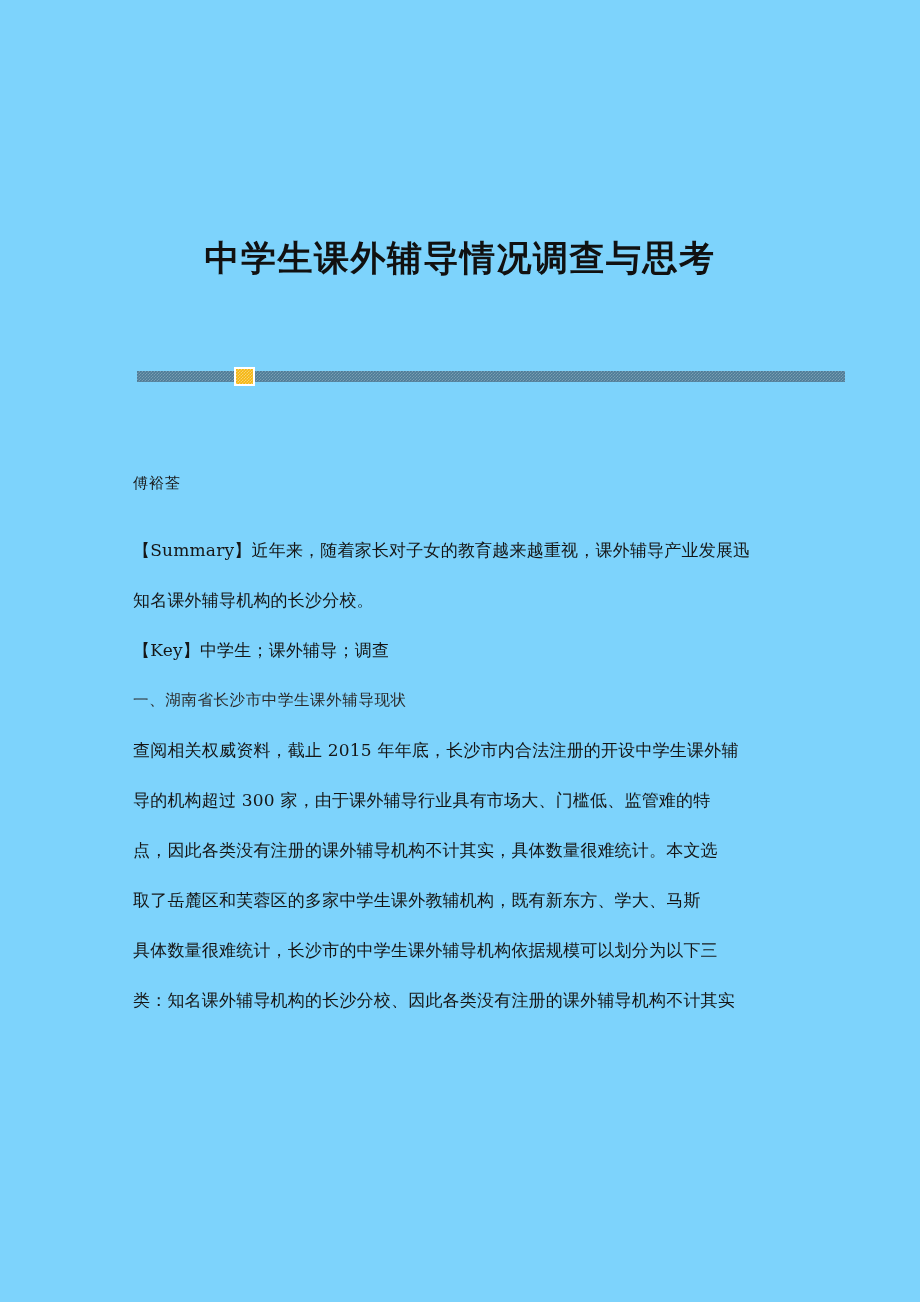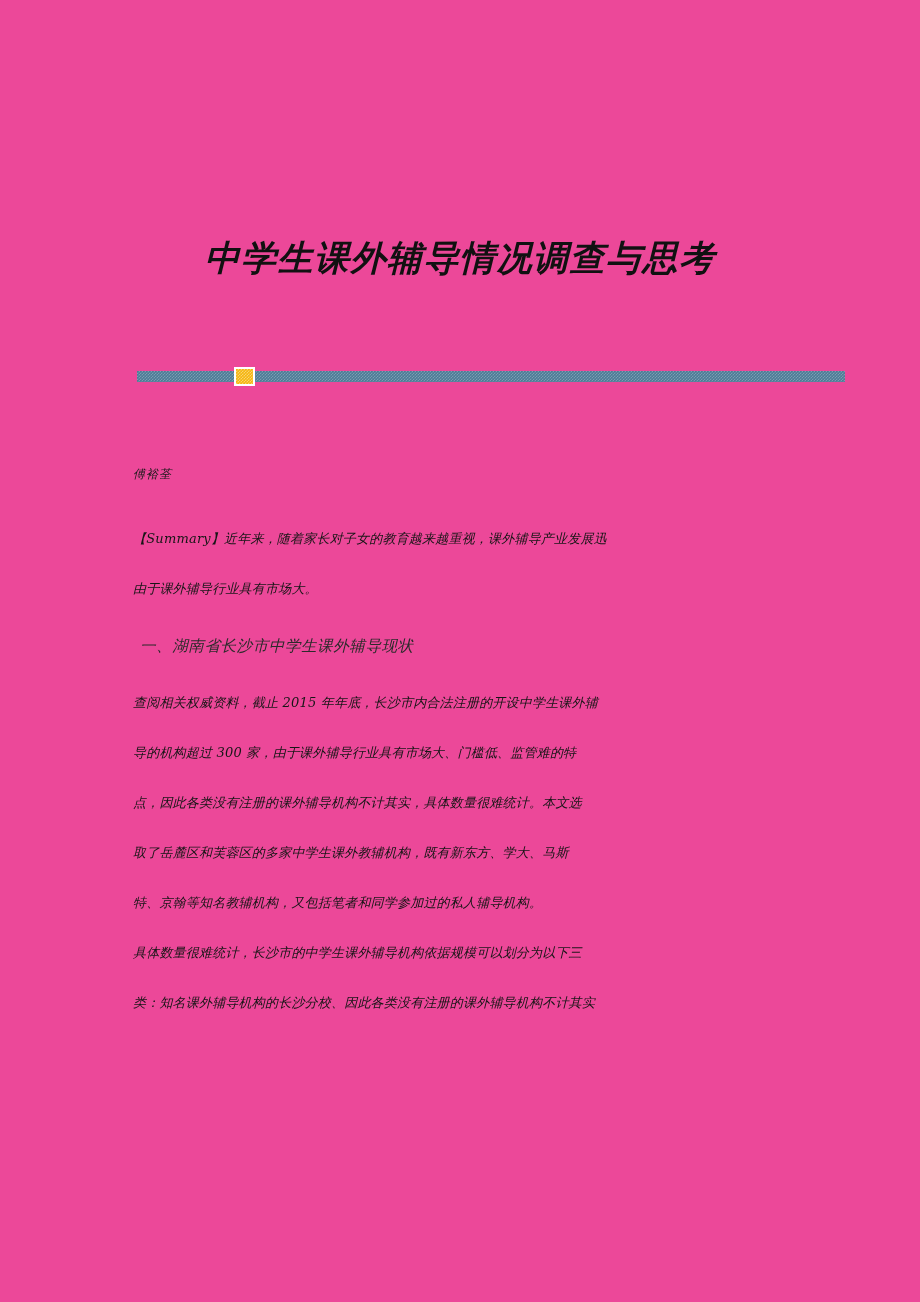--- a/index.html
+++ b/index.html
@@ -12,22 +12,21 @@
     height: 1302px;
     position: relative;
     overflow: hidden;
     font-family: "DejaVu Serif", "Liberation Serif", serif;
     color: #000000;
   }
 
   .page {
     position: absolute;
     inset: 0;
-    background: #ec4899;
-    font-style: italic;
+    background: #7dd3fc;
   }
 
   
   .doc-title {
     position: absolute;
     left: 0;
     right: 0;
     top: 214px;
     text-align: center;
     font-family: "DejaVu Serif", "Liberation Serif", serif;
@@ -76,73 +75,73 @@
 
   
   .body-block {
     position: absolute;
     left: 133px;
     top: 468px;
     width: 712px;
   }
 
   .author {
-    font-size: 12px;
+    font-size: 15px;
     line-height: 1;
     color: #1a1a1a;
-    margin: 0 0 34px 0;
+    margin: 8px 0 34px 0;
     letter-spacing: 1px;
   }
 
   p.para {
     margin: 0 0 0 0;
-    font-size: 13px;
+    font-size: 17px;
     line-height: 50px;
     text-align: justify;
     text-align-last: left;
     letter-spacing: 0.2px;
     color: #161616;
     white-space: pre-wrap;
   }
 
   p.para + p.para { margin-top: 0; }
 
   .section-heading {
     font-size: 15.5px;
     line-height: 50px;
     color: #2b2b2b;
     letter-spacing: 0.6px;
-    margin: 7px;
+    margin: 0;
   }
 </style>
 </head>
 <body>
 
 <div class="page">
 
   <h1 class="doc-title">中学生课外辅导情况调查与思考</h1>
 
   <div class="divider-wrap">
     <div class="divider-bar"></div>
     <div class="divider-accent"></div>
   </div>
 
   <div class="body-block">
 
     <div class="author">傅裕荃</div>
 
     <p class="para">【Summary】近年来，随着家长对子女的教育越来越重视，课外辅导产业发展迅</p>
-    <p class="para">由于课外辅导行业具有市场大。</p>
+    <p class="para">知名课外辅导机构的长沙分校。</p>
 
+    <p class="para">【Key】中学生；课外辅导；调查</p>
 
     <p class="section-heading">一、湖南省长沙市中学生课外辅导现状</p>
 
     <p class="para">查阅相关权威资料，截止 2015 年年底，长沙市内合法注册的开设中学生课外辅</p>
     <p class="para">导的机构超过 300 家，由于课外辅导行业具有市场大、门槛低、监管难的特</p>
     <p class="para">点，因此各类没有注册的课外辅导机构不计其实，具体数量很难统计。本文选</p>
     <p class="para">取了岳麓区和芙蓉区的多家中学生课外教辅机构，既有新东方、学大、马斯</p>
-    <p class="para">特、京翰等知名教辅机构，又包括笔者和同学参加过的私人辅导机构。</p>
 
     <p class="para">具体数量很难统计，长沙市的中学生课外辅导机构依据规模可以划分为以下三</p>
     <p class="para">类：知名课外辅导机构的长沙分校、因此各类没有注册的课外辅导机构不计其实</p>
 
   </div>
 </div>
 
 </body></html>

